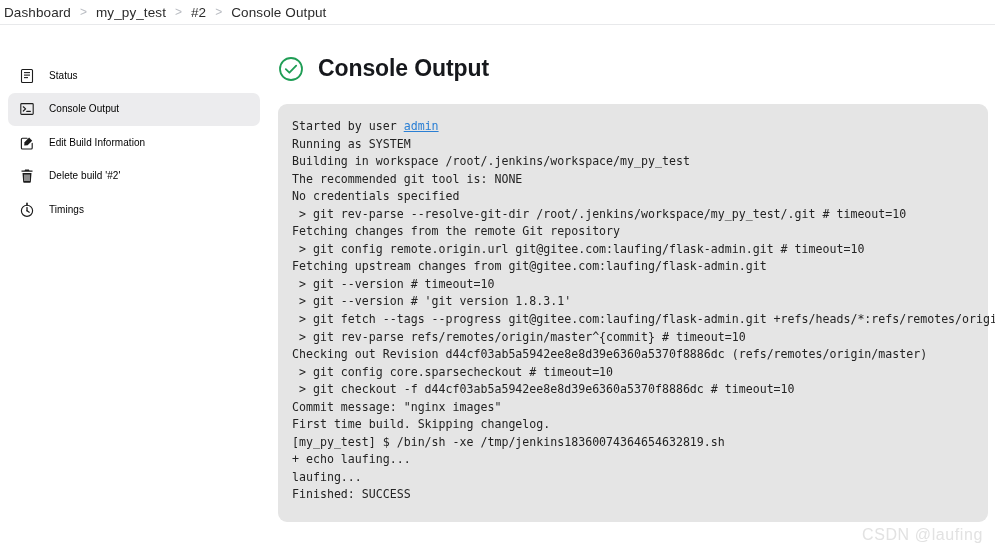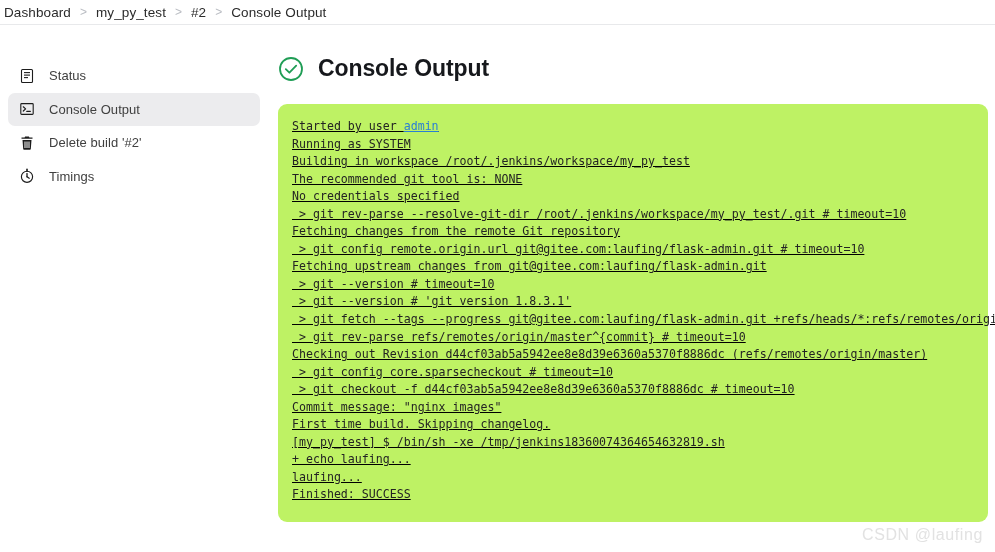--- a/index.html
+++ b/index.html
@@ -73,22 +73,22 @@
     height: 18px;
     flex: 0 0 18px;
     display: flex;
     align-items: center;
     justify-content: center;
     margin-right: 13px;
     color: #1c1c1c;
   }
   .nav-icon svg { display: block; }
   .nav-label {
-    font-size: 13px;
-    color: #404040;
+    font-size: 10px;
+    color: #000000;
     line-height: 1;
     letter-spacing: 0.05px;
   }
 
   
   #nav-list { display: flex; flex-direction: column; gap: 0px; }
   #nav-list .nav-item { height: 33.5px; }
 
   
   #main {
@@ -181,20 +181,29 @@
         <span class="nav-icon">
           <svg width="16" height="16" viewBox="0 0 16 16" fill="none" stroke="#1c1c1c" stroke-width="1.1">
             <rect x="1.8" y="2.6" width="12.4" height="10.8" rx="0.8"></rect>
             <polyline points="4.3,5.8 6.6,7.9 4.3,10" stroke-width="1.2" stroke-linecap="round" stroke-linejoin="round"></polyline>
             <line x1="7.8" y1="10.4" x2="11.3" y2="10.4" stroke-width="1.2" stroke-linecap="round"></line>
           </svg>
         </span>
         <span class="nav-label">Console Output</span>
       </a>
 
+      <a class="nav-item" href="#">
+        <span class="nav-icon">
+          <svg width="16" height="16" viewBox="0 0 16 16" fill="none" stroke="#1c1c1c" stroke-width="1.15" stroke-linecap="round" stroke-linejoin="round">
+            <path d="M13.2 8.4v4.6a1 1 0 0 1-1 1H3.4a1 1 0 0 1-1-1V4.2a1 1 0 0 1 1-1h4.7"></path>
+            <path d="M10.1 2.6l3.1 3.1-4.6 4.6-3.4.3.3-3.4z" fill="#1c1c1c" stroke="none"></path>
+          </svg>
+        </span>
+        <span class="nav-label">Edit Build Information</span>
+      </a>
 
       <a class="nav-item" href="#">
         <span class="nav-icon">
           <svg width="16" height="16" viewBox="0 0 16 16" fill="#1c1c1c">
             <path d="M6.1 1.4h3.8l.5 1.1h3.1v1.3H2.5V2.5h3.1z"></path>
             <path d="M3.5 5h9l-.7 9.1a.8.8 0 0 1-.8.7H5a.8.8 0 0 1-.8-.7zm2 1.6v6.4h1V6.6zm2.0 0v6.4h1V6.6zm2.0 0v6.4h1V6.6z" fill="#1c1c1c"></path>
           </svg>
         </span>
         <span class="nav-label">Delete build '#2'</span>
       </a>
@@ -221,20 +230,20 @@
     <div id="page-header">
       <span id="status-icon">
         <svg width="26" height="26" viewBox="0 0 26 26" fill="none">
           <circle cx="13" cy="13" r="11" stroke="#1f9d55" stroke-width="1.8"></circle>
           <polyline points="7.8,13.2 11.4,16.7 18.2,9.6" stroke="#1f9d55" stroke-width="1.8" stroke-linecap="round" stroke-linejoin="round"></polyline>
         </svg>
       </span>
       <h1 id="page-title">Console Output</h1>
     </div>
 
-    <section id="console-panel" style="background: #bef264; text-decoration: underline;">
+    <section id="console-panel" style="background: #e5e5e5;">
       <div id="console-output"><div class="log-line">Started by user <a class="log-link" href="#" style="color: rgb(42, 127, 212);">admin</a></div><div class="log-line">Running as SYSTEM</div><div class="log-line">Building in workspace /root/.jenkins/workspace/my_py_test</div><div class="log-line">The recommended git tool is: NONE</div><div class="log-line">No credentials specified</div><div class="log-line"> &gt; git rev-parse --resolve-git-dir /root/.jenkins/workspace/my_py_test/.git # timeout=10</div><div class="log-line">Fetching changes from the remote Git repository</div><div class="log-line"> &gt; git config remote.origin.url git@gitee.com:laufing/flask-admin.git # timeout=10</div><div class="log-line">Fetching upstream changes from git@gitee.com:laufing/flask-admin.git</div><div class="log-line"> &gt; git --version # timeout=10</div><div class="log-line"> &gt; git --version # 'git version 1.8.3.1'</div><div class="log-line"> &gt; git fetch --tags --progress git@gitee.com:laufing/flask-admin.git +refs/heads/*:refs/remotes/origin/* # timeout=10</div><div class="log-line"> &gt; git rev-parse refs/remotes/origin/master^{commit} # timeout=10</div><div class="log-line">Checking out Revision d44cf03ab5a5942ee8e8d39e6360a5370f8886dc (refs/remotes/origin/master)</div><div class="log-line"> &gt; git config core.sparsecheckout # timeout=10</div><div class="log-line"> &gt; git checkout -f d44cf03ab5a5942ee8e8d39e6360a5370f8886dc # timeout=10</div><div class="log-line">Commit message: "nginx images"</div><div class="log-line">First time build. Skipping changelog.</div><div class="log-line">[my_py_test] $ /bin/sh -xe /tmp/jenkins18360074364654632819.sh</div><div class="log-line">+ echo laufing...</div><div class="log-line">laufing...</div><div class="log-line">Finished: SUCCESS</div></div>
     </section>
 
   </main>
 </div>
 
 <div id="watermark">CSDN @laufing</div>
 
 </body></html>

